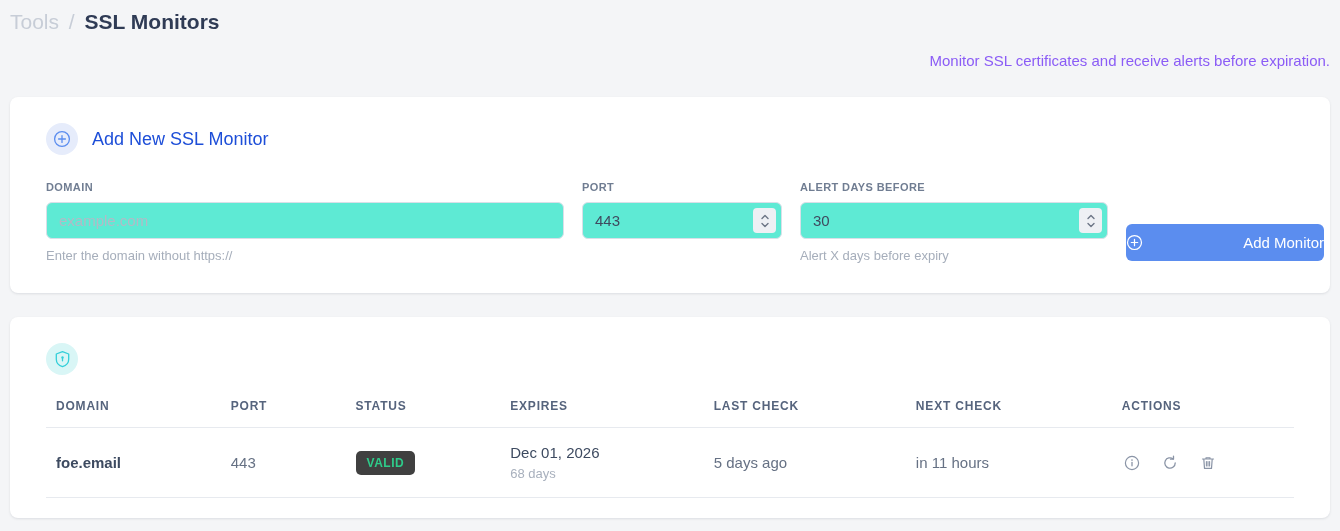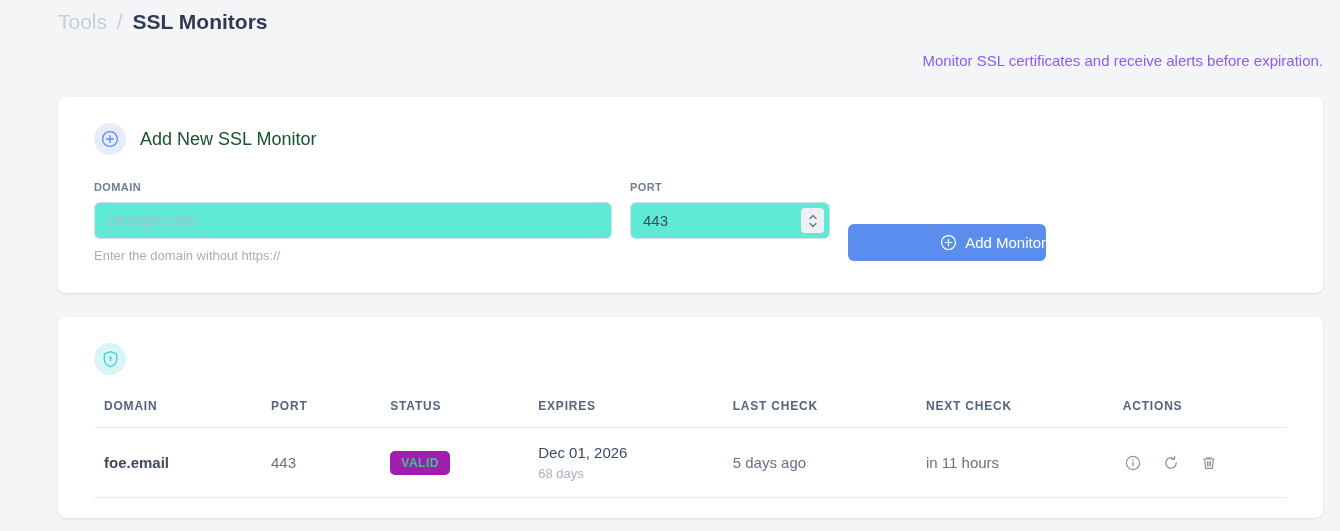--- a/index.html
+++ b/index.html
@@ -3,21 +3,21 @@
 <meta charset="utf-8">
 <style>
   * { box-sizing: border-box; margin: 0; padding: 0; }
   html, body { width: 1340px; height: 531px; }
   body {
     background: #f4f5f7;
     font-family: "Liberation Sans", sans-serif;
     color: #3d4a60;
     overflow: hidden;
   }
-  .page { padding: 6px 17px 0 10px; margin-left: 48px; }
+  .page { padding: 6px 10px 0 10px; }
 
   
   .breadcrumb { font-size: 21px; padding-top: 4px; }
   .crumb-light { color: #c7cdd7; font-weight: 400; }
   .crumb-sep { color: #c7cdd7; font-weight: 400; padding: 0 4px; }
   .crumb-current { color: #2f3b55; font-weight: 700; }
   .page-subtitle { margin-top: 18px; font-size: 15px; color: #8b5cf6; text-align: right; }
 
   
   .card {
@@ -30,21 +30,21 @@
   .card-2 { padding: 26px 36px 20px 36px; }
 
   .card-header { display: flex; align-items: center; gap: 14px; }
   .icon-circle {
     width: 32px; height: 32px; border-radius: 50%;
     display: flex; align-items: center; justify-content: center;
     flex: 0 0 32px;
   }
   .icon-circle.blue { background: #e6ecfb; }
   .icon-circle.cyan { background: #d9f6f6; }
-  .card-title { font-size: 18px; font-weight: 500; color: #14532d; }
+  .card-title { font-size: 18px; font-weight: 500; color: #1d4ed8; }
 
   
   .form-row { display: flex; align-items: flex-start; gap: 18px; margin-top: 26px; }
   .field { display: flex; flex-direction: column; }
   .field-domain { flex: 0 0 518px; }
   .field-port { flex: 0 0 200px; }
   .field-alert { flex: 0 0 308px; }
   .field-label {
     font-size: 11px; font-weight: 600; color: #707d92;
     letter-spacing: 0.4px; margin-bottom: 9px;
@@ -70,21 +70,21 @@
   .helper-text { margin-top: 9px; font-size: 13px; color: #a6aebb; }
 
   .btn-primary {
     margin-top: 43px;
     flex: 0 0 198px;
     height: 37px;
     background: #5b8def;
     color: #ffffff;
     border: none; border-radius: 6px;
     font-size: 15px; font-family: "Liberation Sans", sans-serif;
-    display: flex; align-items: center; justify-content: flex-end; gap: 8px;
+    display: flex; align-items: center; justify-content: space-between; gap: 8px;
     cursor: pointer;
   }
 
   
   .monitor-table { width: 100%; border-collapse: collapse; margin-top: 24px; }
   .monitor-table th {
     text-align: left;
     font-size: 12px; font-weight: 700; color: #56647d;
     letter-spacing: 0.8px;
     padding: 0 10px 14px 10px;
@@ -92,21 +92,21 @@
   }
   .monitor-table td {
     padding: 16px 10px;
     border-bottom: 1px solid #e7eaef;
     font-size: 15px; color: #667184;
     vertical-align: middle;
   }
   td.cell-domain { font-weight: 700; color: #3d4a60; }
   .badge-valid {
     display: inline-block;
-    background: #a21caf; color: #2ecb8a;
+    background: #404040; color: #2ecb8a;
     font-size: 12px; font-weight: 700; letter-spacing: 0.5px;
     padding: 5px 11px; border-radius: 5px;
   }
   .expires-date { color: #3d4a60; font-size: 15px; }
   .expires-days { color: #a8b0bd; font-size: 13px; margin-top: 5px; }
   .next-check { color: #6a93ee; }
   .actions-cell { white-space: nowrap; }
   .action-btn {
     background: none; border: none; cursor: pointer;
     padding: 2px; margin-right: 14px;
@@ -150,20 +150,33 @@
           <input class="text-input num-input" type="text" value="443" style="">
           <span class="spinner">
             <svg width="10" height="16" viewBox="0 0 10 16" fill="none">
               <path d="M2 5.5L5 2.5L8 5.5" stroke="#6d7686" stroke-width="1.4" stroke-linecap="round" stroke-linejoin="round"></path>
               <path d="M2 10.5L5 13.5L8 10.5" stroke="#6d7686" stroke-width="1.4" stroke-linecap="round" stroke-linejoin="round"></path>
             </svg>
           </span>
         </div>
       </div>
 
+      <div class="field field-alert">
+        <label class="field-label">ALERT DAYS BEFORE</label>
+        <div class="input-wrap">
+          <input class="text-input num-input" type="text" value="30" style="">
+          <span class="spinner">
+            <svg width="10" height="16" viewBox="0 0 10 16" fill="none">
+              <path d="M2 5.5L5 2.5L8 5.5" stroke="#6d7686" stroke-width="1.4" stroke-linecap="round" stroke-linejoin="round"></path>
+              <path d="M2 10.5L5 13.5L8 10.5" stroke="#6d7686" stroke-width="1.4" stroke-linecap="round" stroke-linejoin="round"></path>
+            </svg>
+          </span>
+        </div>
+        <div class="helper-text">Alert X days before expiry</div>
+      </div>
 
       <button class="btn-primary">
         <span style="line-height:0;">
           <svg width="17" height="17" viewBox="0 0 18 18" fill="none">
             <circle cx="9" cy="9" r="7.4" stroke="#ffffff" stroke-width="1.3"></circle>
             <path d="M9 5.6v6.8M5.6 9h6.8" stroke="#ffffff" stroke-width="1.3" stroke-linecap="round"></path>
           </svg>
         </span>
         <span>Add Monitor</span>
       </button>

